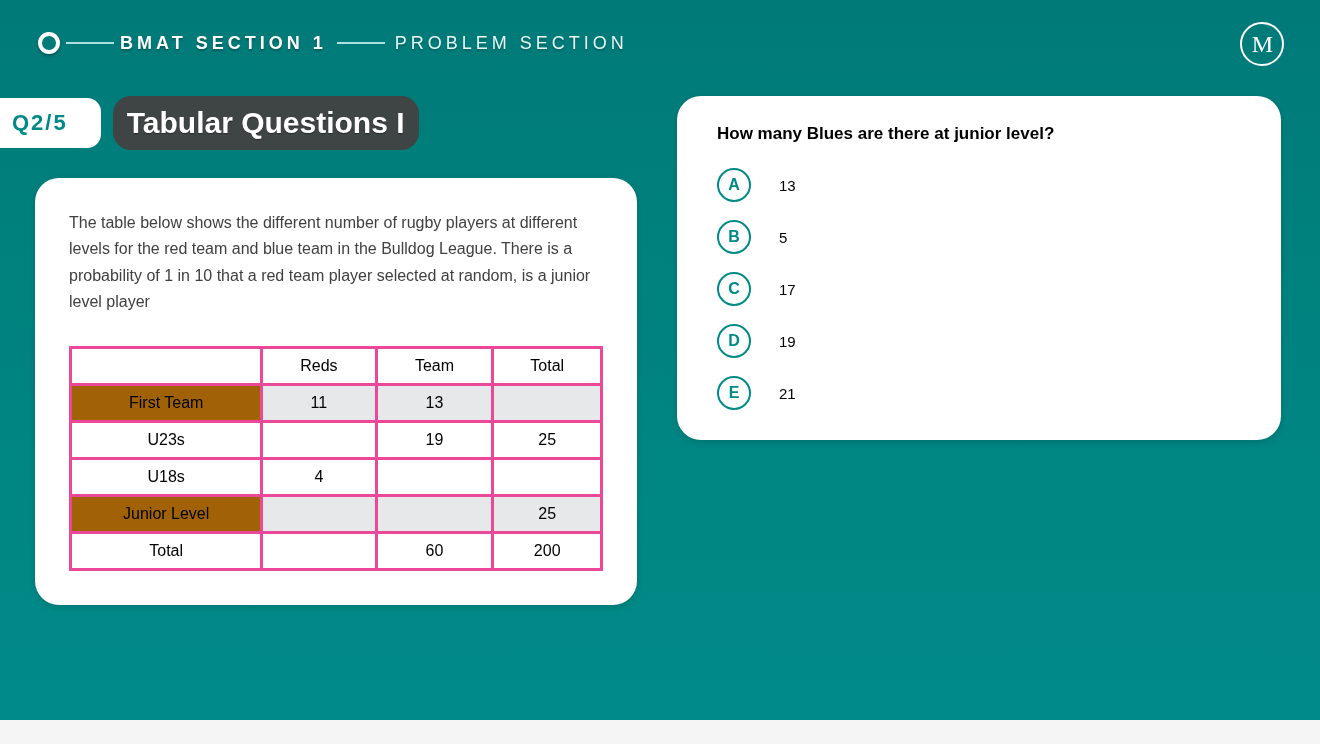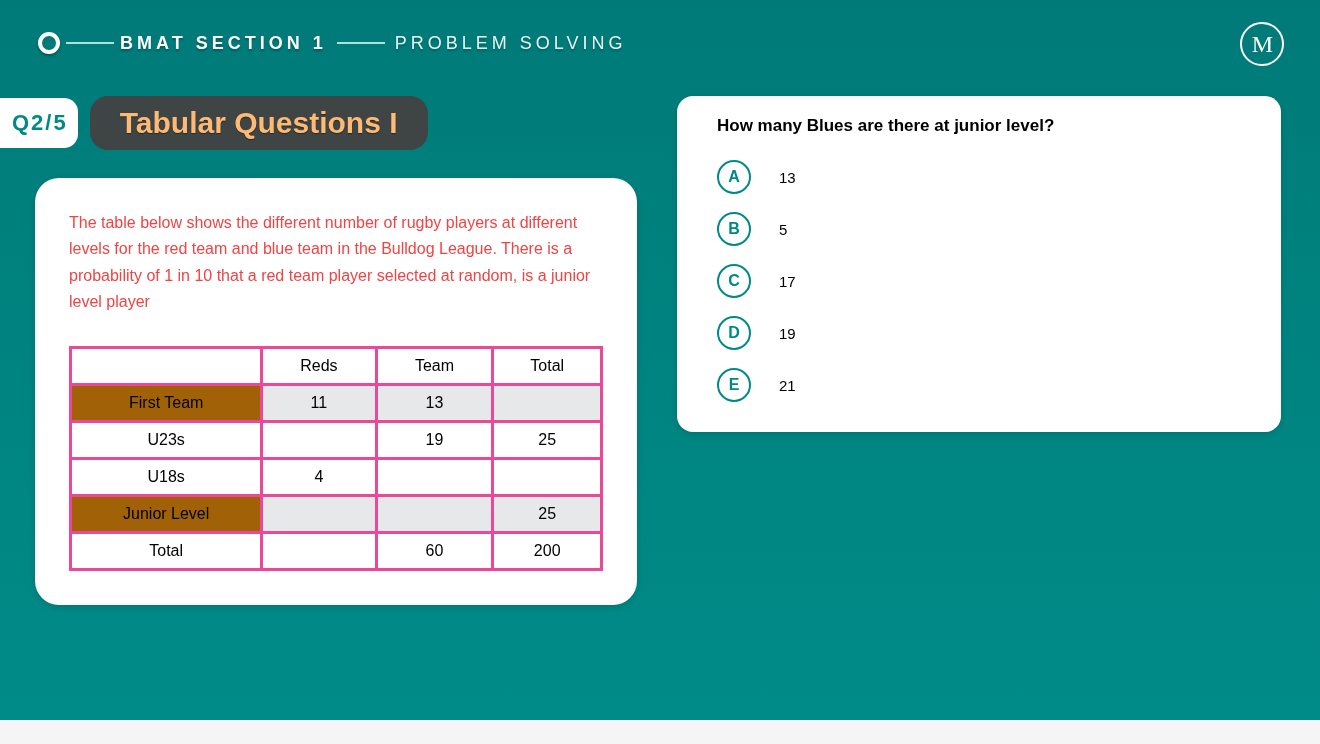--- a/index.html
+++ b/index.html
@@ -84,49 +84,49 @@
     left: 0;
     display: flex;
     align-items: center;
   }
   .qlabel {
     background: #fff;
     color: #008a87;
     font-weight: 800;
     font-size: 22px;
     letter-spacing: 2px;
-    padding: 12px 10px 12px 12px;
+    padding: 12px 33px 12px 12px;
     border-top-right-radius: 14px;
     border-bottom-right-radius: 14px;
   }
   .pill {
     background: #3f4444;
-    color: #fdba74;
+    color: #ffffff;
     font-size: 30px;
     font-weight: 700;
-    padding: 10px 30px;
+    padding: 10px 14px;
     border-radius: 18px;
     margin-left: 12px;
     text-shadow: 0 1px 1px rgba(0,0,0,0.4);
   }
   
   .card-left {
     position: absolute;
     top: 178px;
     left: 35px;
     width: 602px;
     background: #fff;
     border-radius: 24px;
     padding: 32px 34px 34px 34px;
     box-shadow: 0 2px 6px rgba(0,0,0,0.15);
   }
   .prompt {
     font-size: 16px;
     line-height: 1.65;
-    color: #ef4444;
+    color: #404040;
     margin-bottom: 30px;
   }
   table.data {
     width: 100%;
     border-collapse: collapse;
     font-size: 16px;
   }
   table.data th, table.data td {
     border: 3px solid #ec4899;
     text-align: center;
@@ -135,22 +135,22 @@
   }
   table.data tr.shaded td { background: #e7e8e9; }
   table.data tr.shaded td.rowhead { background: #a16207; }
   
   .card-right {
     position: absolute;
     top: 96px;
     left: 677px;
     width: 604px;
     background: #fff;
-    border-radius: 16px;
-    padding: 20px 40px 30px 40px;
+    border-radius: 24px;
+    padding: 28px 40px 30px 40px;
     box-shadow: 0 2px 6px rgba(0,0,0,0.15);
   }
   .question {
     font-size: 17px;
     font-weight: 700;
     margin-bottom: 24px;
   }
   .options {
     display: flex;
     flex-direction: column;
@@ -182,21 +182,21 @@
 </head>
 <body>
 
 <div class="slide">
 
   <div class="crumb">
     <div class="crumb-circle"></div>
     <div class="crumb-line"></div>
     <div class="crumb-strong">BMAT SECTION 1</div>
     <div class="crumb-line2"></div>
-    <div class="crumb-light">PROBLEM SOLVING</div>
+    <div class="crumb-light">PROBLEM SECTION</div>
   </div>
 
   <div class="logo">
     <span class="logo-m">M</span>
   </div>
 
   <div class="qrow">
     <div class="qlabel">Q2/5</div>
     <div class="pill">Tabular Questions I</div>
   </div>

